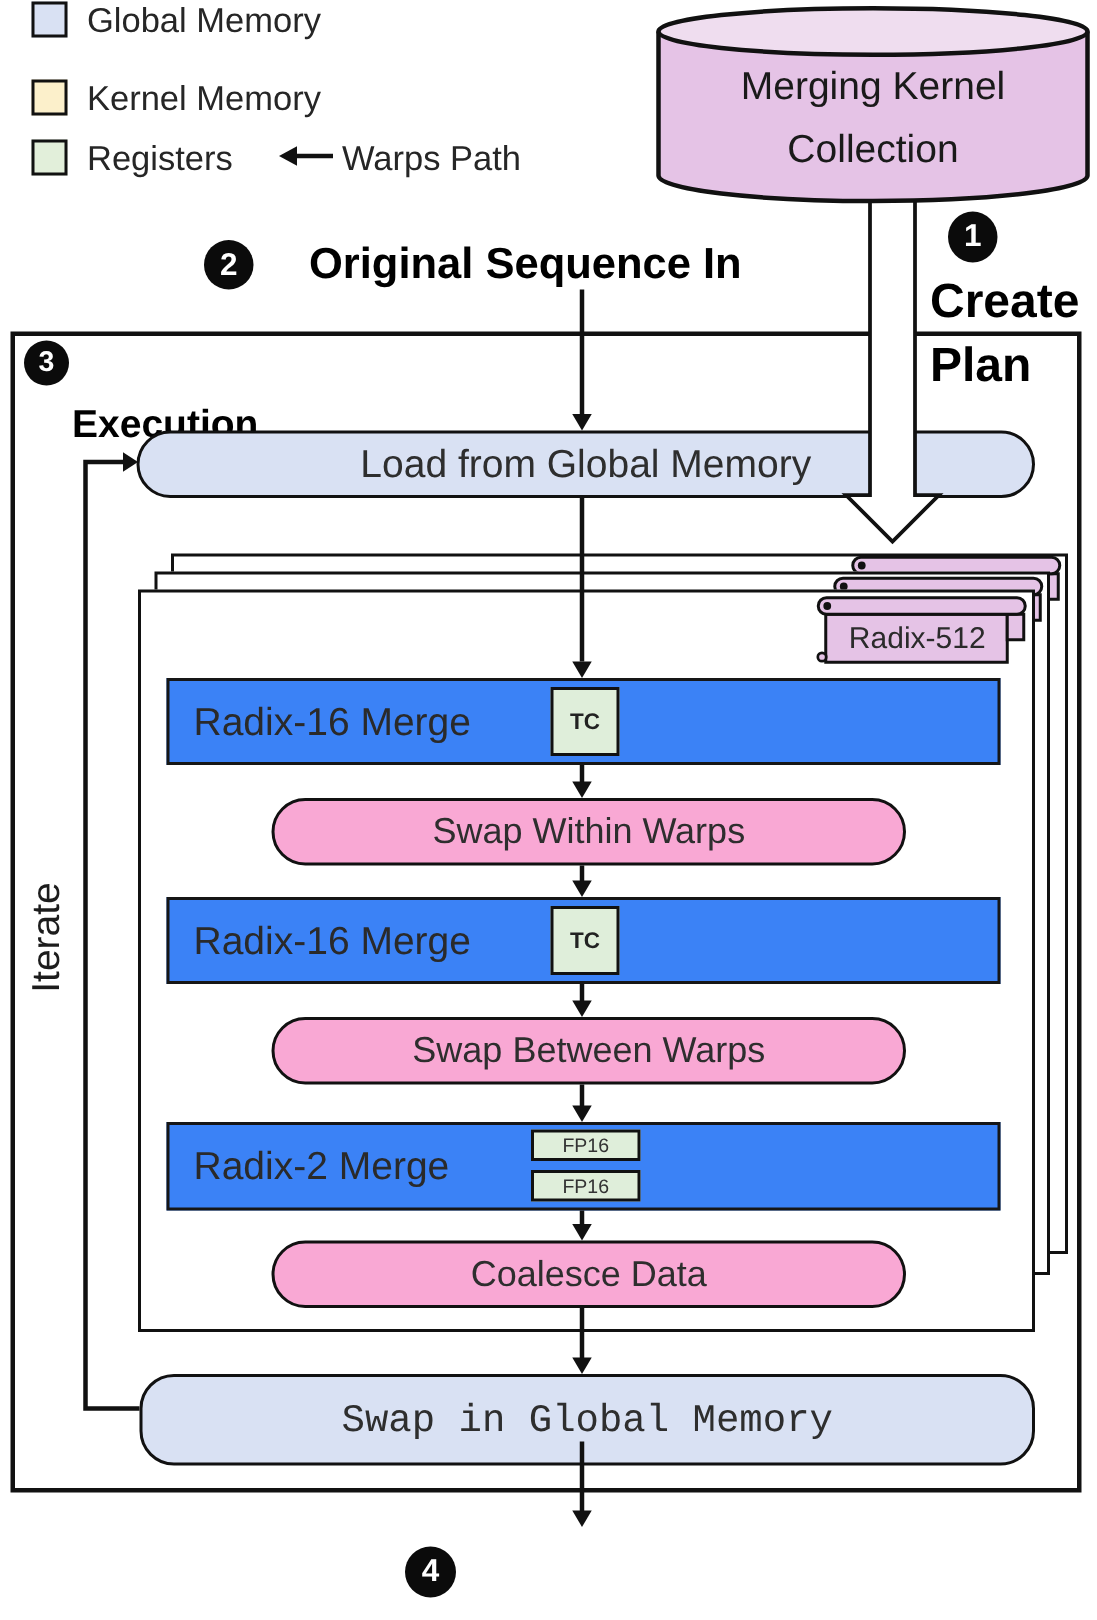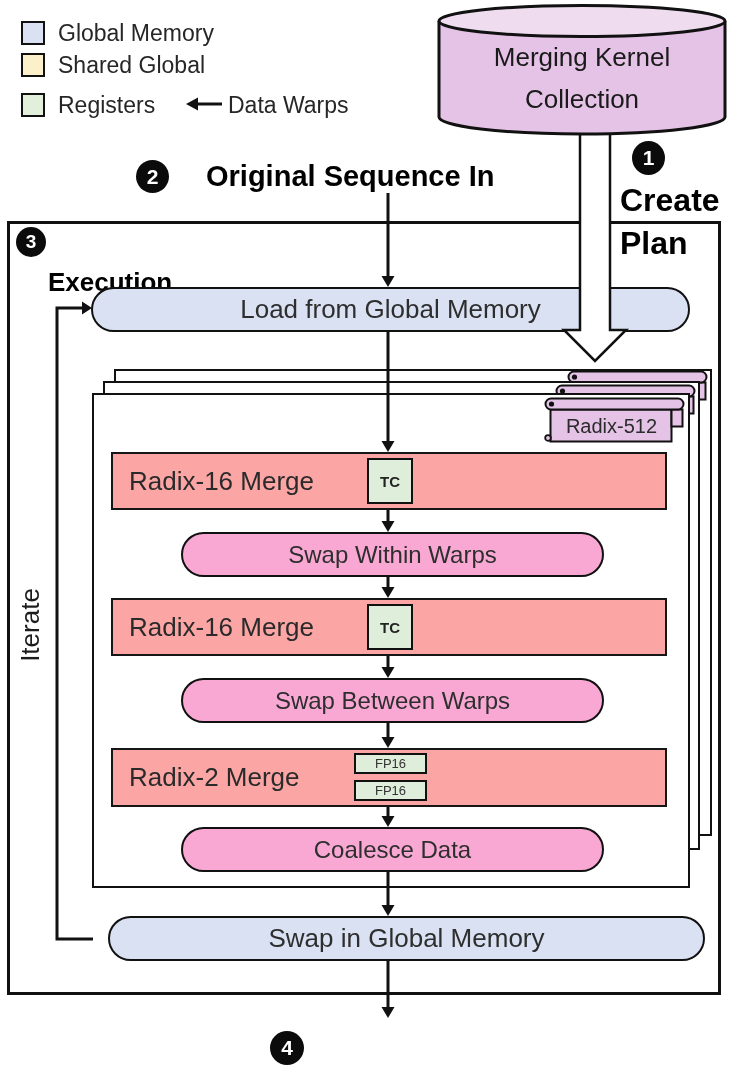--- a/index.html
+++ b/index.html
@@ -23,21 +23,21 @@
   .steplabel{position:absolute;font-weight:bold;color:#000;white-space:nowrap;}
   
   .execbox{position:absolute;left:7px;top:221px;width:714px;height:774px;
            border:3px solid #111;box-sizing:border-box;z-index:1;background:transparent;}
   .page{position:absolute;background:#fff;border:2.5px solid #111;box-sizing:border-box;}
   
   .pill{position:absolute;border:2.5px solid #111;border-radius:23px;box-sizing:border-box;
         display:flex;align-items:center;justify-content:center;white-space:nowrap;color:#2e2e2e;}
   .pill-blue{background:#D9E1F3;font-size:26px;}
   .pill-yellow{background:#f9a8d4;font-size:24px;}
-  .grayrow{position:absolute;left:111px;width:556px;background:#fca5a5;border:2.5px solid #161616;
+  .grayrow{position:absolute;left:111px;width:556px;background:#3b82f6;border:2.5px solid #161616;
            box-sizing:border-box;display:flex;align-items:center;color:#2a2a2a;font-size:26px;}
   .grayrow .rowlabel{margin-left:16px;white-space:nowrap;}
   .chip{position:absolute;background:#DFEEDA;border:2px solid #111;box-sizing:border-box;
         display:flex;align-items:center;justify-content:center;color:#222;font-weight:bold;}
   .chip-tc{width:46px;height:46px;font-size:15px;}
   .chip-fp{width:73px;height:21px;font-size:13px;font-weight:normal;color:#333;}
   .kernel-title{position:absolute;left:107px;top:404px;font-size:28px;color:#1d1d1d;z-index:3;}
   .scroll-label{position:absolute;font-size:20px;color:#2b2b2b;display:flex;align-items:center;justify-content:center;}
   .iterate{position:absolute;left:-35px;top:610px;width:130px;height:30px;
            transform:rotate(-90deg);display:flex;align-items:center;justify-content:center;
@@ -45,33 +45,33 @@
   .cyl-text{position:absolute;left:437px;top:36px;width:290px;text-align:center;
             font-size:26px;line-height:42px;color:#1a1a1a;z-index:9;}
   svg{display:block;}
   .z2{z-index:2;} .z3{z-index:3;} .z4{z-index:4;} .z6{z-index:6;} .z7{z-index:7;} .z8{z-index:8;}
 </style>
 </head>
 <body>
 
 <div id="canvas">
 
-  <div class="legend-row" style="top:20px;">
+  <div class="legend-row" style="top:0;">
     <span class="swatch sw-blue"></span>
     <span class="legend-label">Global Memory</span>
   </div>
   <div class="legend-row" style="top:52px;">
     <span class="swatch sw-yellow"></span>
-    <span class="legend-label">Shared Global</span>
+    <span class="legend-label">Kernel Memory</span>
   </div>
   <div class="legend-row" style="top:92px;">
     <span class="swatch sw-green"></span>
     <span class="legend-label">Registers</span>
   </div>
-  <div class="abs legend-label" style="left:228px;top:92px;line-height:26px;">Data Warps</div>
+  <div class="abs legend-label" style="left:228px;top:92px;line-height:26px;">Warps Path</div>
 
   <div class="execbox"></div>
 
   <div class="badge" style="left:632px;top:141px;width:33px;height:34px;">1</div>
   <div class="steplabel" style="left:620px;top:179px;font-size:32px;line-height:43px;">
     <div>Create</div>
     <div>Plan</div>
   </div>
 
   <div class="badge" style="left:136px;top:160px;width:33px;height:33px;">2</div>
@@ -129,21 +129,21 @@
   <div class="pill pill-yellow z4" style="left:181px;top:678px;width:423px;height:45px;">Swap Between Warps</div>
 
   <div class="grayrow z4" style="top:748px;height:59px;">
     <span class="rowlabel">Radix-2 Merge</span>
   </div>
   <div class="chip chip-fp z4" style="left:354px;top:753px;">FP16</div>
   <div class="chip chip-fp z4" style="left:354px;top:780px;">FP16</div>
 
   <div class="pill pill-yellow z4" style="left:181px;top:827px;width:423px;height:45px;">Coalesce Data</div>
 
-  <div class="pill pill-blue z4" style="left:108px;top:916px;width:597px;height:45px;">Swap in Global Memory</div>
+  <div class="pill pill-blue z4" style="left:93px;top:916px;width:597px;height:61px;font-family:Liberation Mono, monospace;">Swap in Global Memory</div>
 
   <svg class="abs z6" style="left:0;top:0;pointer-events:none;" width="731" height="1080" viewBox="0 0 731 1080">
     <g stroke="#111" stroke-width="3" fill="#111">
 
       <g>
         <line x1="222" y1="104" x2="197" y2="104"></line>
         <polygon points="198,97.5 198,110.5 186,104" stroke="none"></polygon>
       </g>
 
       <g>

